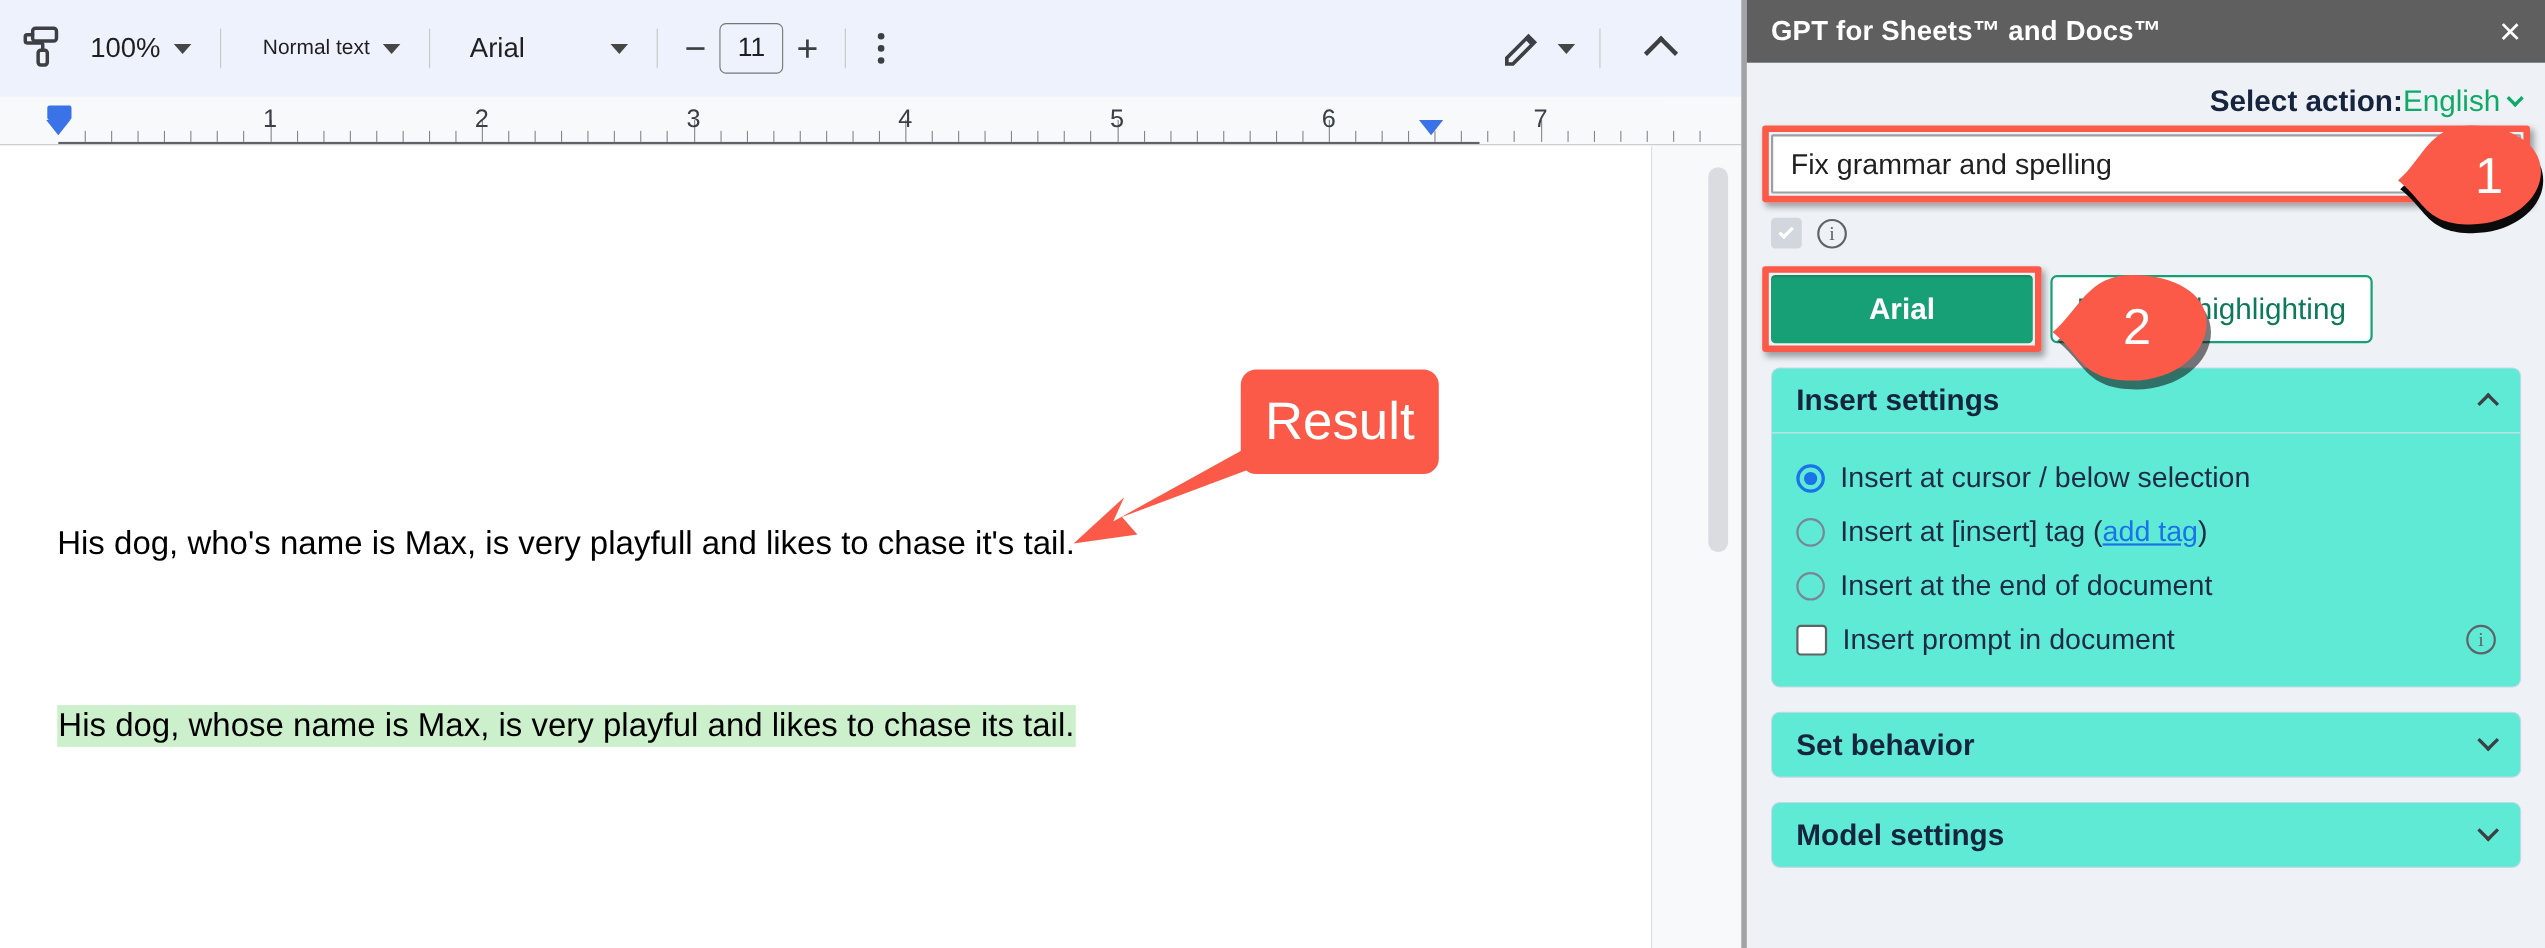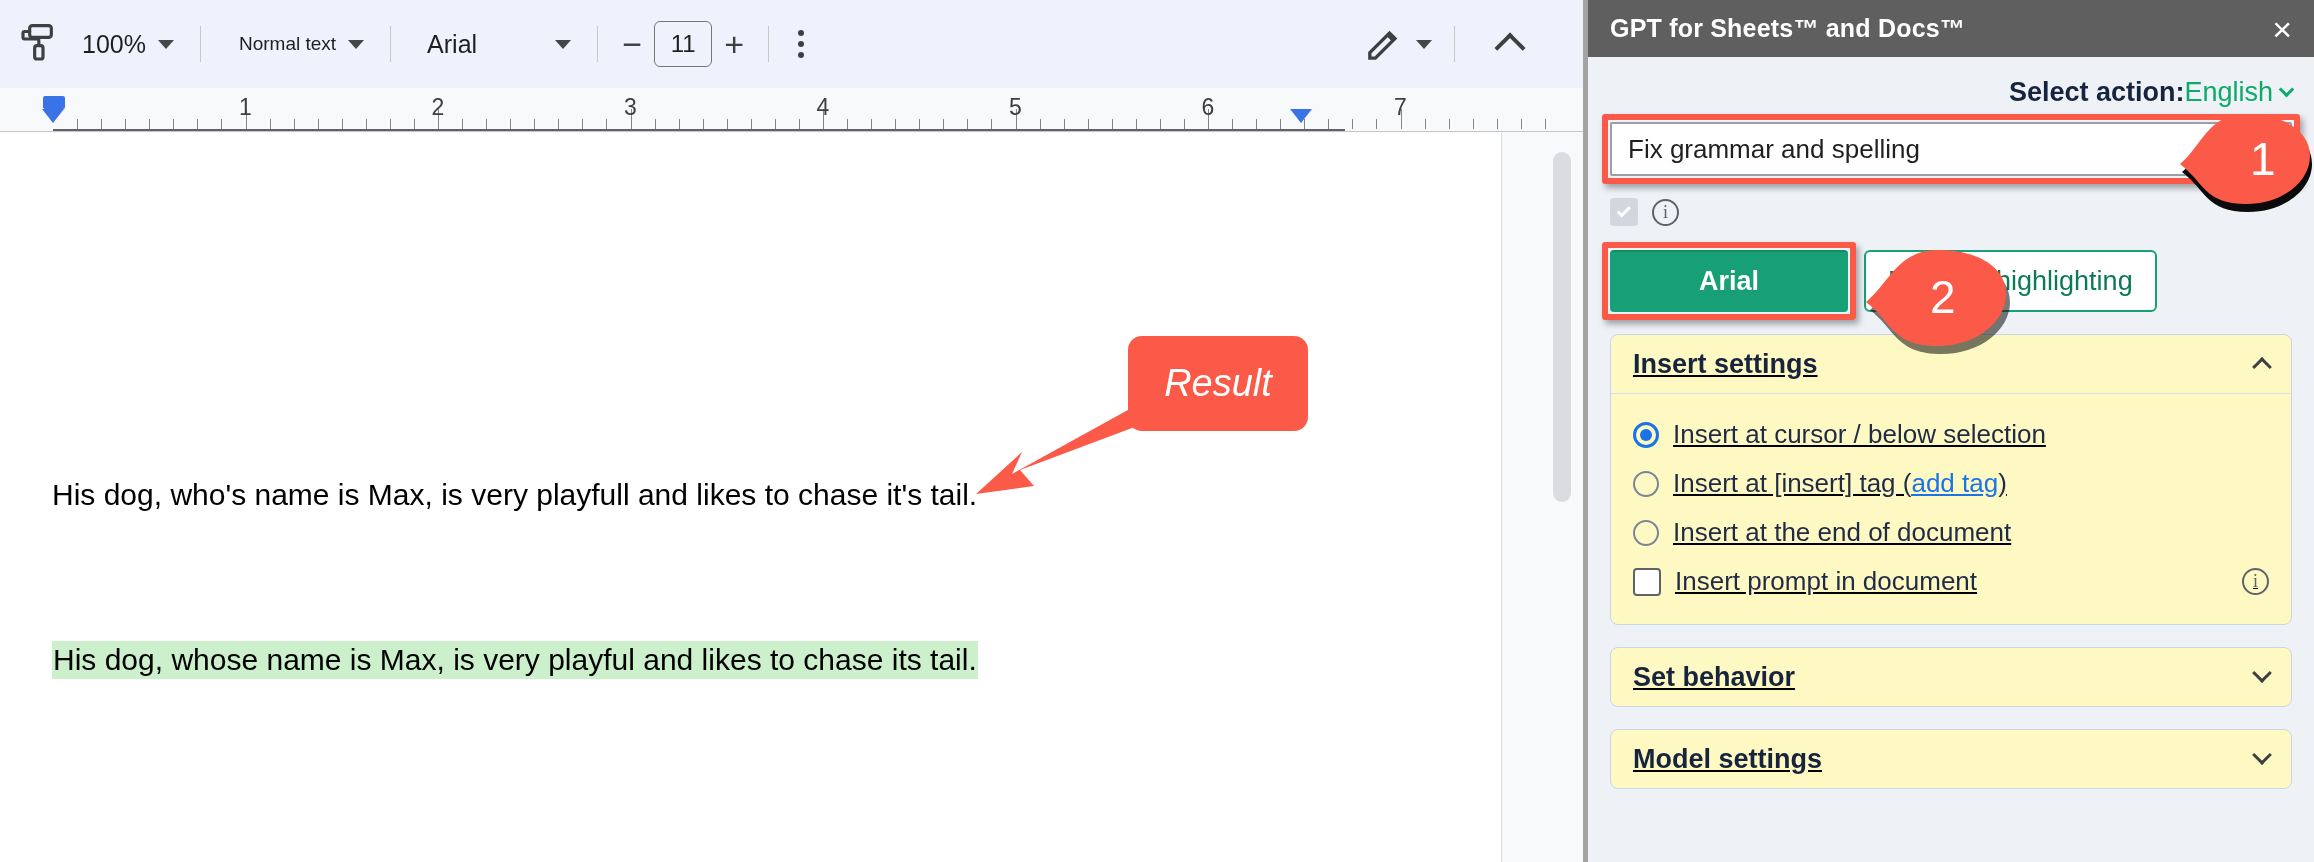--- a/index.html
+++ b/index.html
@@ -114,21 +114,21 @@
     background: #dadce0; border-radius: 9px;
   }
 
   
   .callout { position: absolute; left: 1128px; top: 336px; width: 180px; height: 100px; }
   .callout-box {
     position: absolute; left: 0; top: 0; width: 180px; height: 95px;
     background: #fa5a47; border-radius: 14px;
     display: flex; align-items: center; justify-content: center;
   }
-  .callout-box span { color: #fff; font-size: 38px; font-style: italic; }
+  .callout-box span { color: #fff; font-size: 48px; }
   .callout-arrow { position: absolute; left: -160px; top: 60px; }
 
   
   .badge { position: absolute; }
   .badge-num {
     position: absolute; color: #ffffff; font-size: 46px; font-weight: 400;
   }
 
   
   .sidebar {
@@ -195,21 +195,21 @@
     display: flex; align-items: center; justify-content: center; cursor: pointer;
     box-shadow: inset 0 2px 0 rgba(0,0,0,.12);
   }
   .btn-outline {
     height: 62px; background: #ffffff; border: 2px solid #17a075; border-radius: 6px;
     color: #0c7a59; font-size: 27px; padding: 0 22px;
     display: flex; align-items: center; justify-content: center; cursor: pointer;
   }
 
   .card {
-    background: #fef9c3; border: 1px solid #c9d6e4; border-radius: 8px; margin-top: 22px; text-decoration: underline;
+    background: #5eead4; border: 1px solid #c9d6e4; border-radius: 8px; margin-top: 22px;
   }
   .card-head {
     height: 58px; display: flex; align-items: center; justify-content: space-between;
     padding: 0 22px; cursor: pointer;
   }
   .card-title { font-size: 27px; font-weight: bold; color: #16243d; }
   .acc-chev {
     width: 14px; height: 14px; border-right: 3px solid #3c4043; border-bottom: 3px solid #3c4043;
   }
   .acc-chev.down { transform: rotate(45deg); margin-top: -8px; }

